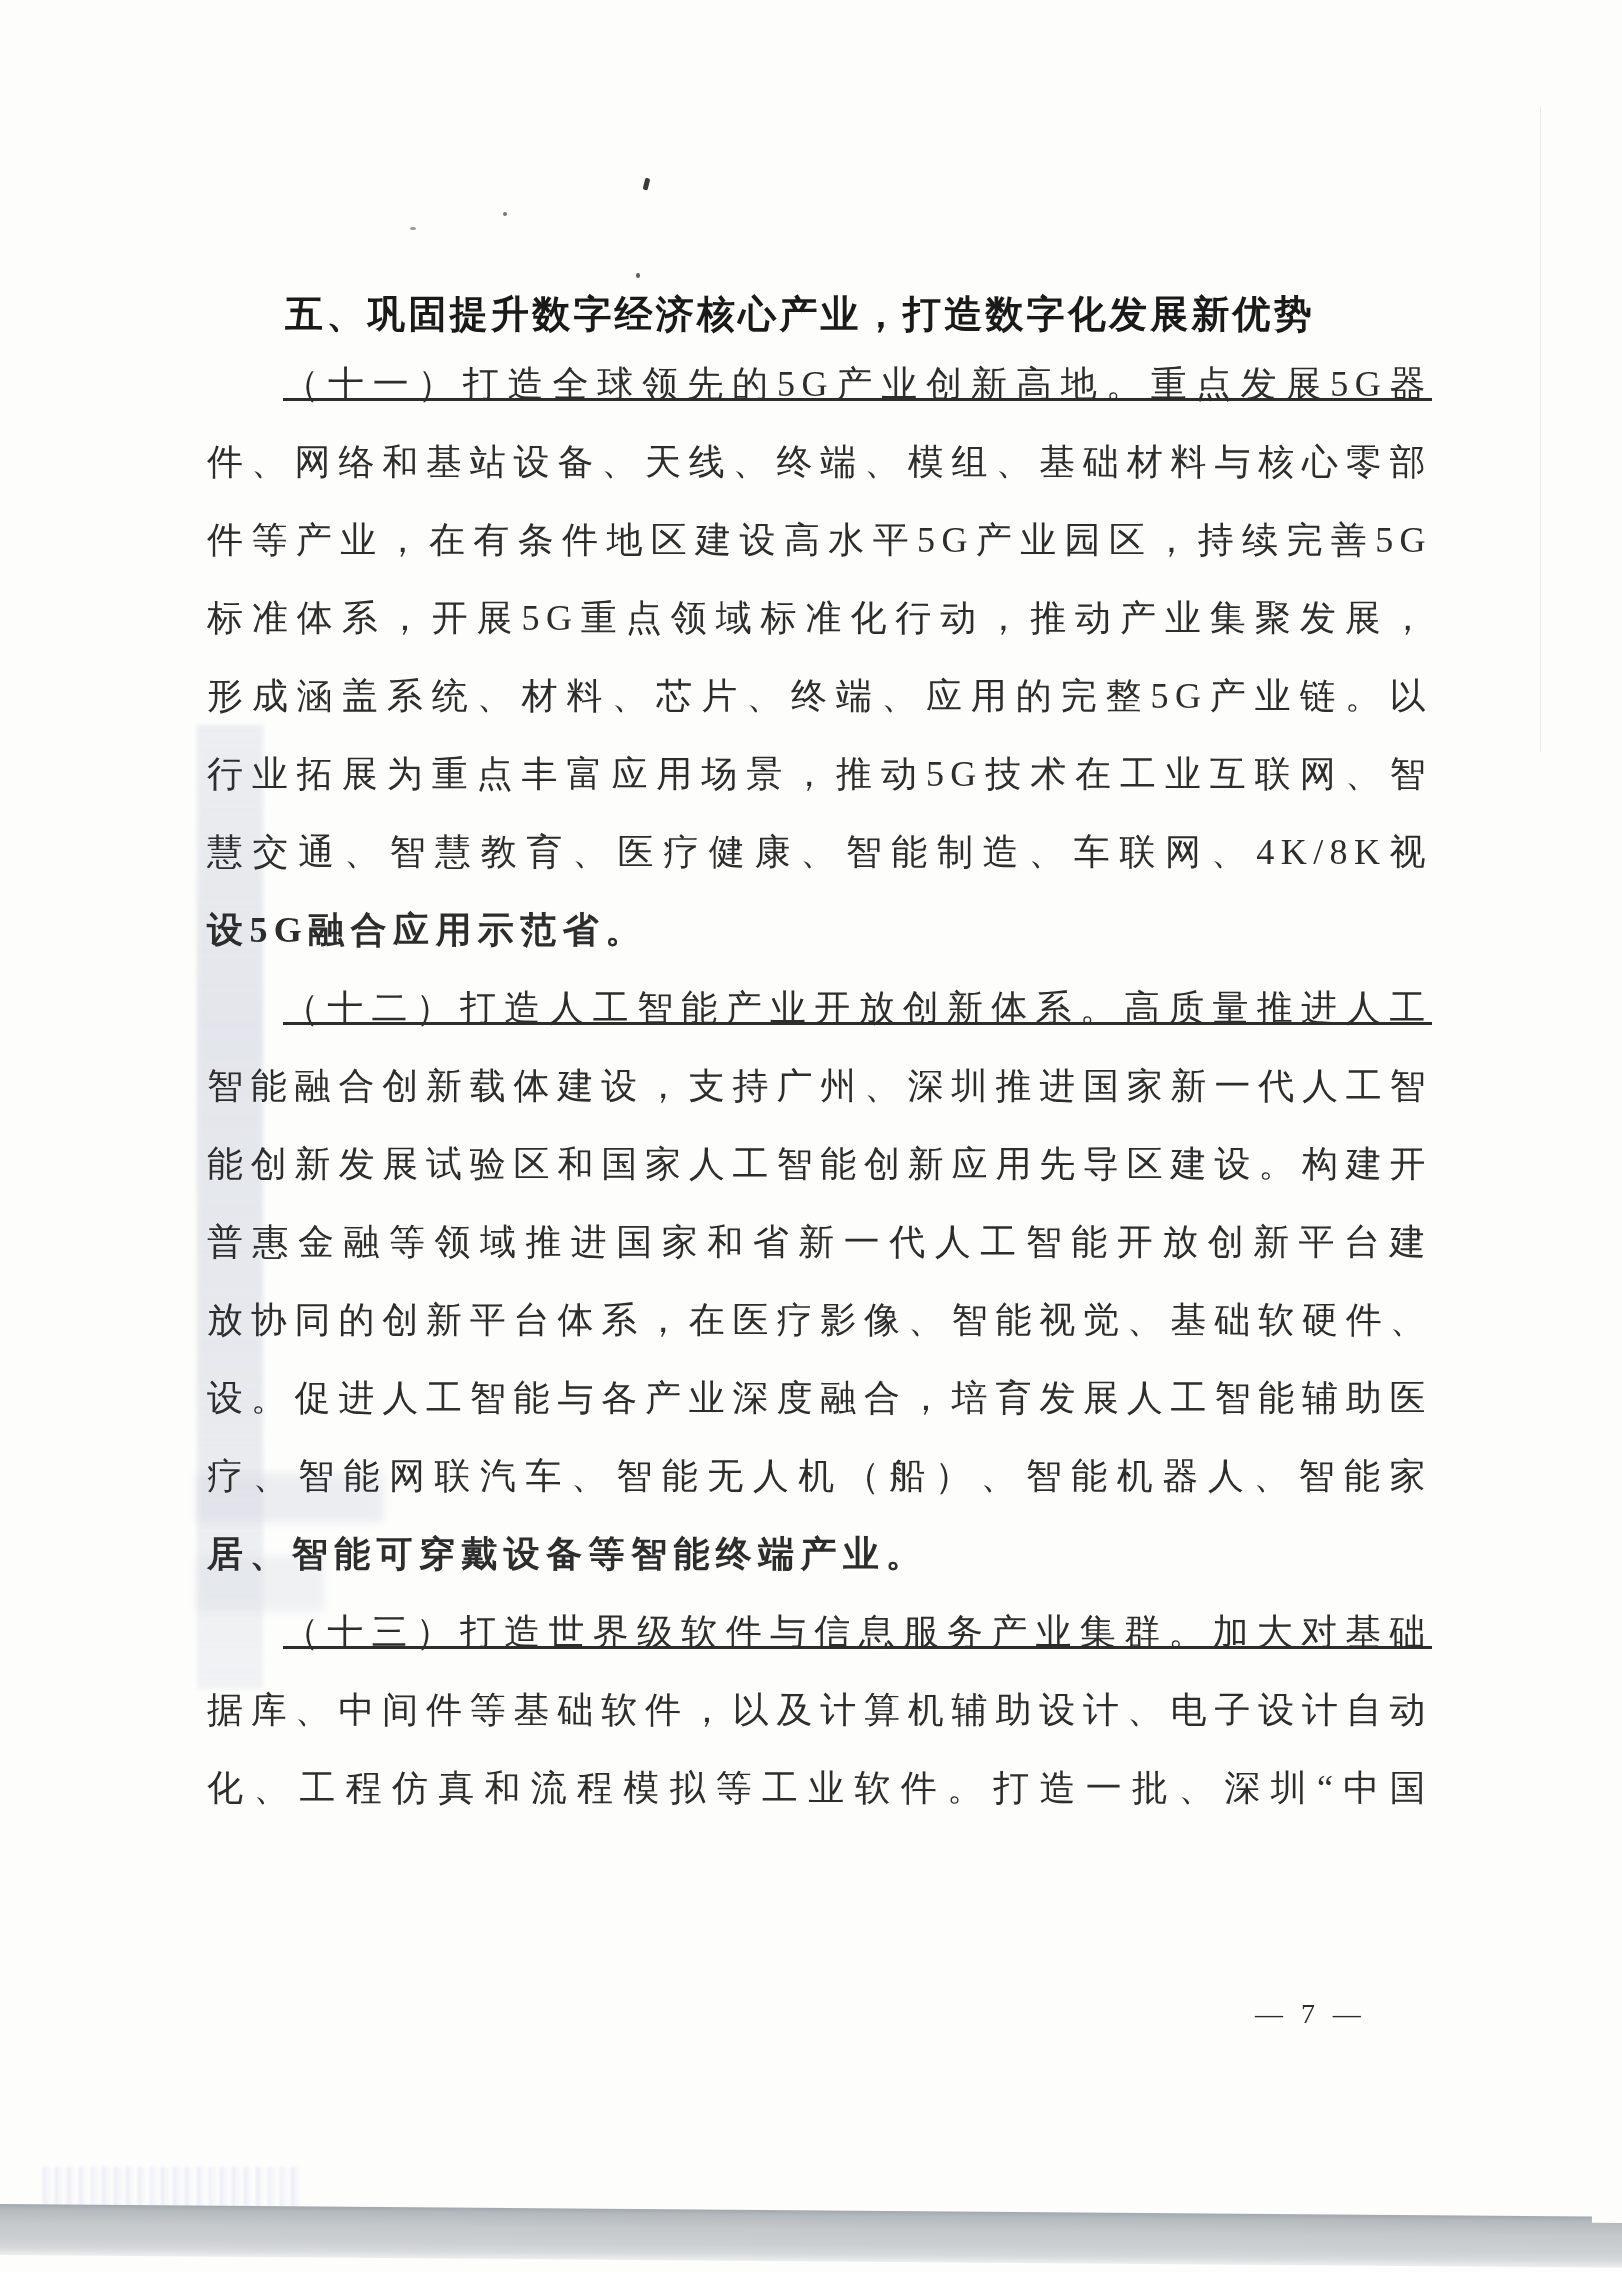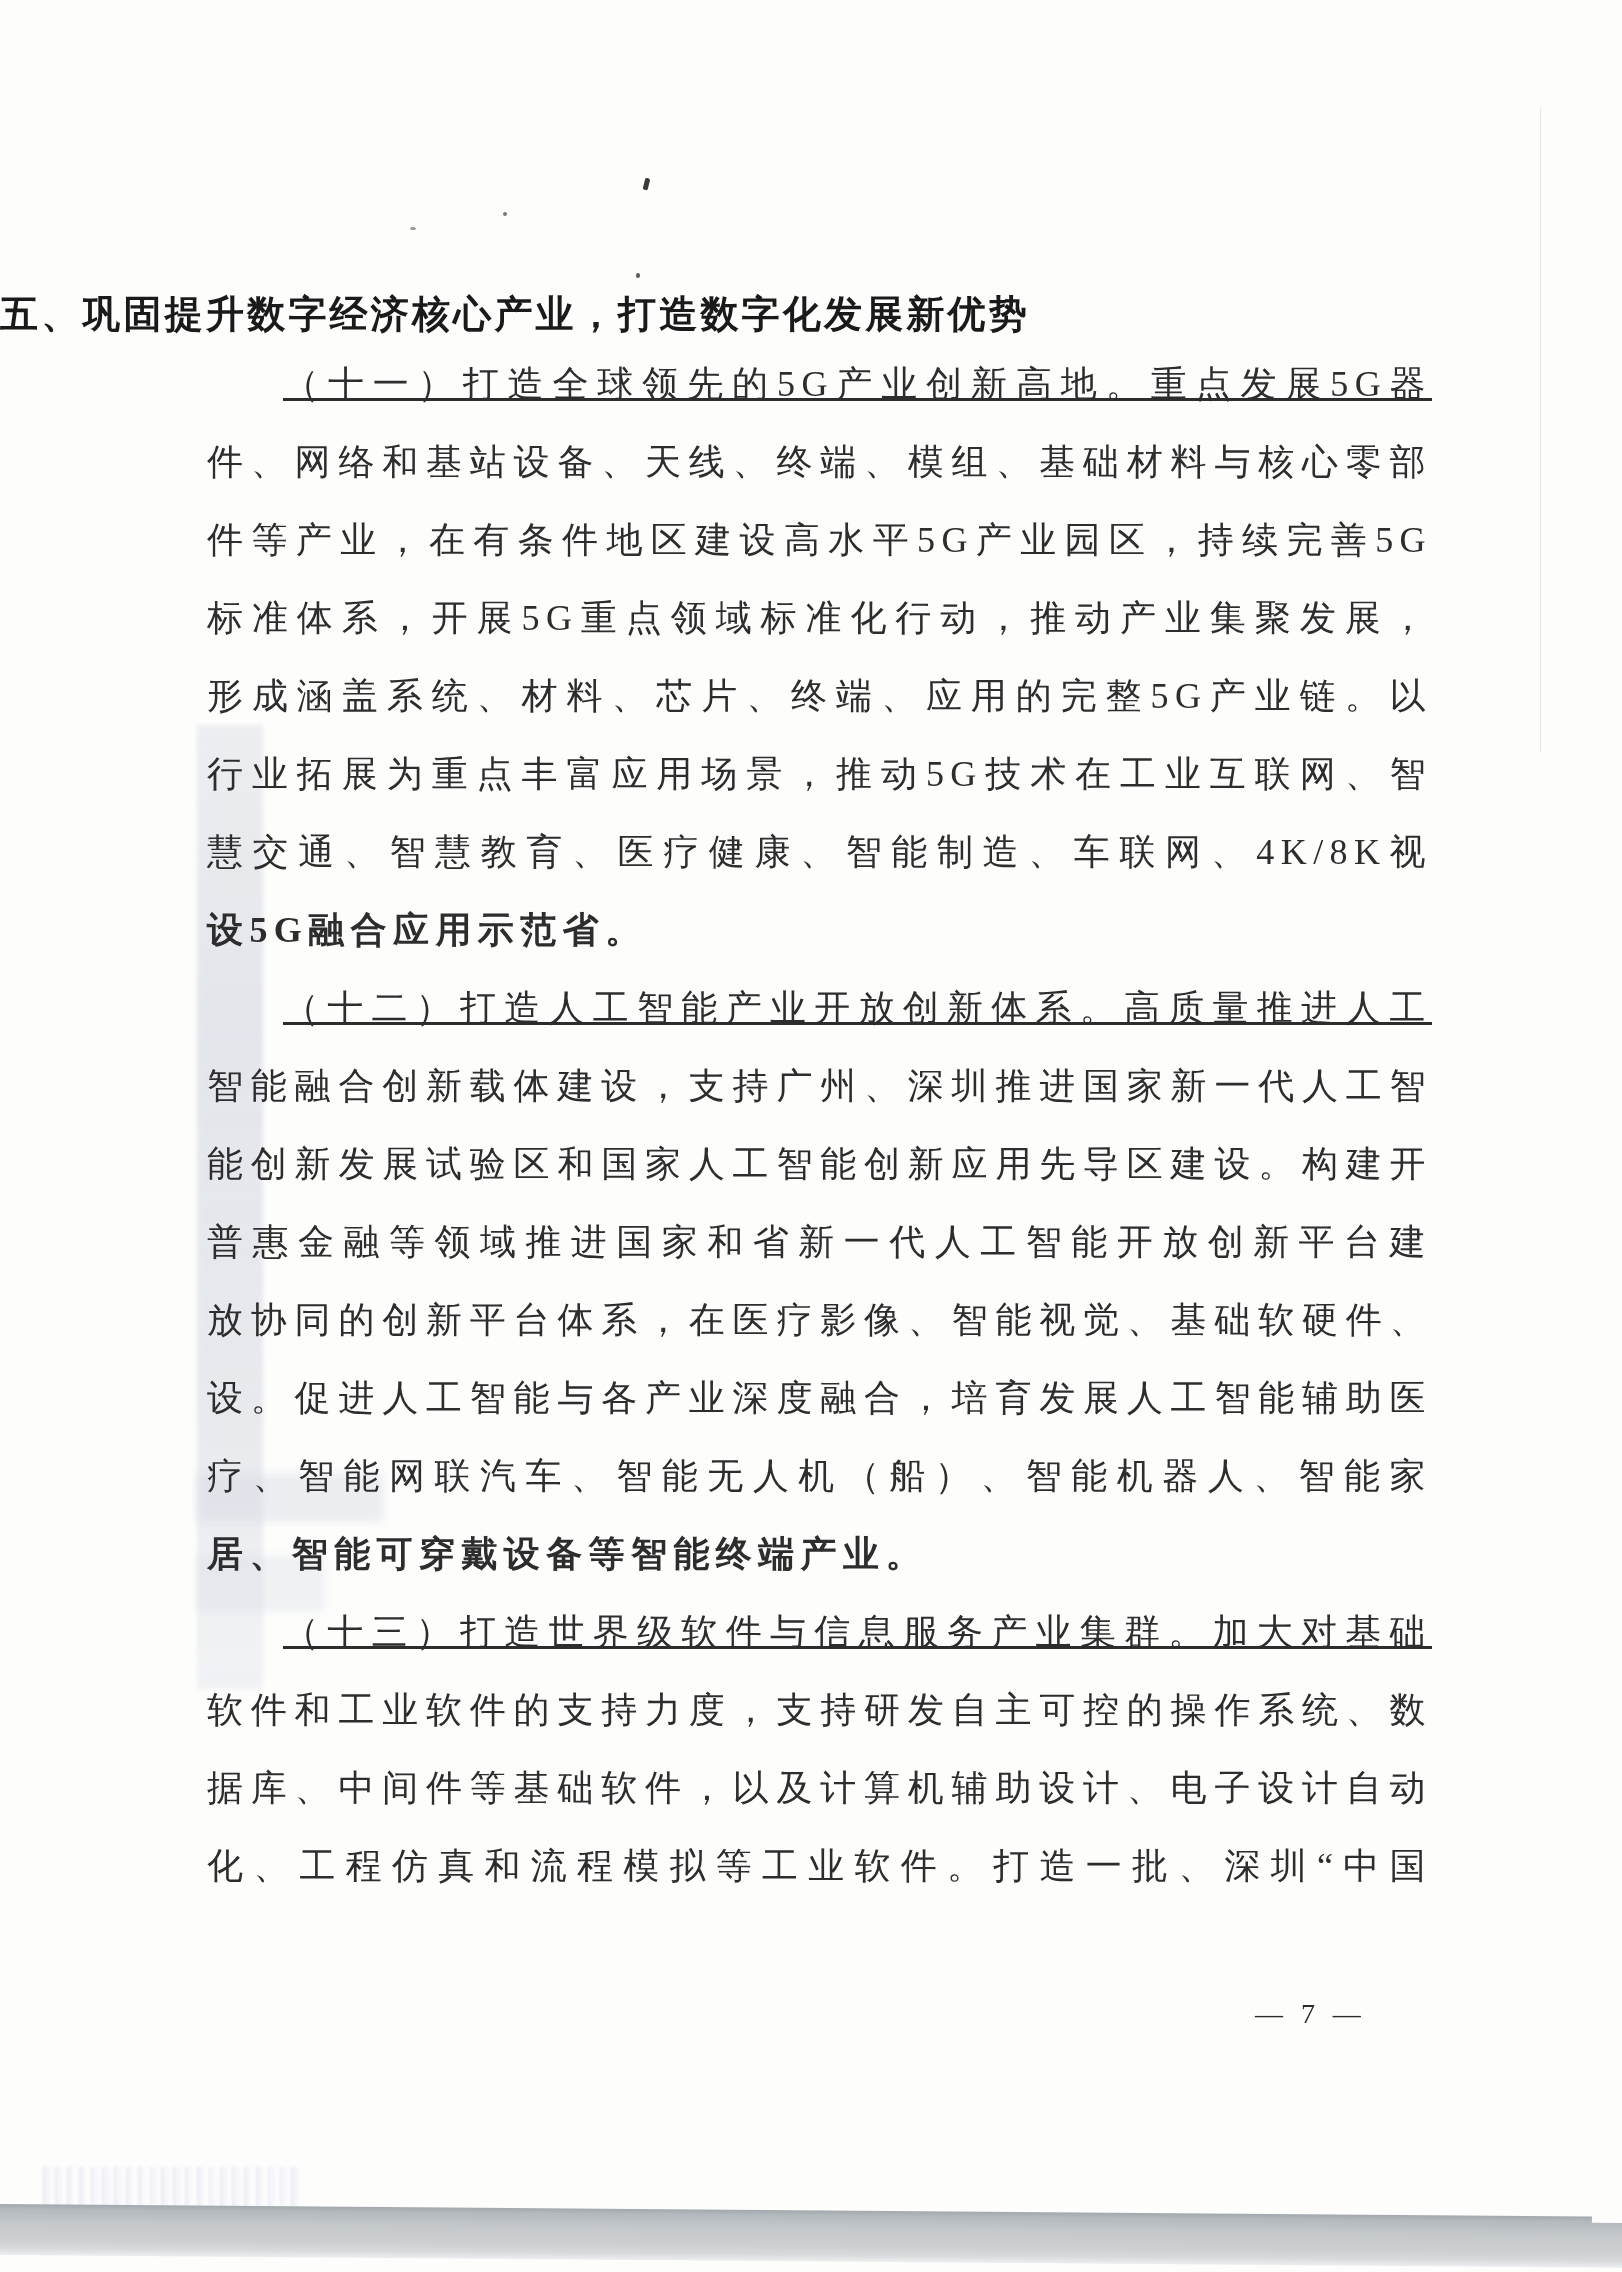--- a/index.html
+++ b/index.html
@@ -11,21 +11,21 @@
   .page {
     position: absolute; left: 0; top: 0;
     width: 1623px; height: 2294px;
     background: #fdfdfc;
     overflow: hidden;
   }
   
   .heading {
     position: absolute; top: 292px; left: 0;
     width: 1315px; margin: 0;
-    text-align: left;
+    text-align: right;
     font-family: "Liberation Sans", "DejaVu Sans", sans-serif;
     font-weight: bold;
     font-size: 38px; line-height: 44px;
     letter-spacing: 3.2px;
     color: #1a1a1a;
     white-space: nowrap;
   }
   
   .body-text {
     position: absolute; left: 207px; top: 345px;
@@ -141,21 +141,20 @@
     <div class="line indent">（十二）打造人工智能产业开放创新体系。高质量推进人工</div>
     <div class="line">智能融合创新载体建设，支持广州、深圳推进国家新一代人工智</div>
     <div class="line">能创新发展试验区和国家人工智能创新应用先导区建设。构建开</div>
     <div class="line">普惠金融等领域推进国家和省新一代人工智能开放创新平台建</div>
     <div class="line">放协同的创新平台体系，在医疗影像、智能视觉、基础软硬件、</div>
     <div class="line">设。促进人工智能与各产业深度融合，培育发展人工智能辅助医</div>
     <div class="line">疗、智能网联汽车、智能无人机（船）、智能机器人、智能家</div>
     <div class="line short">居、智能可穿戴设备等智能终端产业。</div>
 
     <div class="line indent">（十三）打造世界级软件与信息服务产业集群。加大对基础</div>
-    <div class="line">软件和工业软件的支持力度，支持研发自主可控的操作系统、数</div>
     <div class="line">据库、中间件等基础软件，以及计算机辅助设计、电子设计自动</div>
     <div class="line">化、工程仿真和流程模拟等工业软件。打造一批、深圳“中国</div>
   </div>
 
   <div class="page-number">— 7 —</div>
 
   <div class="bottom-smudge"></div>
   <div class="bottom-band"></div>
   <div class="band-notch"></div>
 

